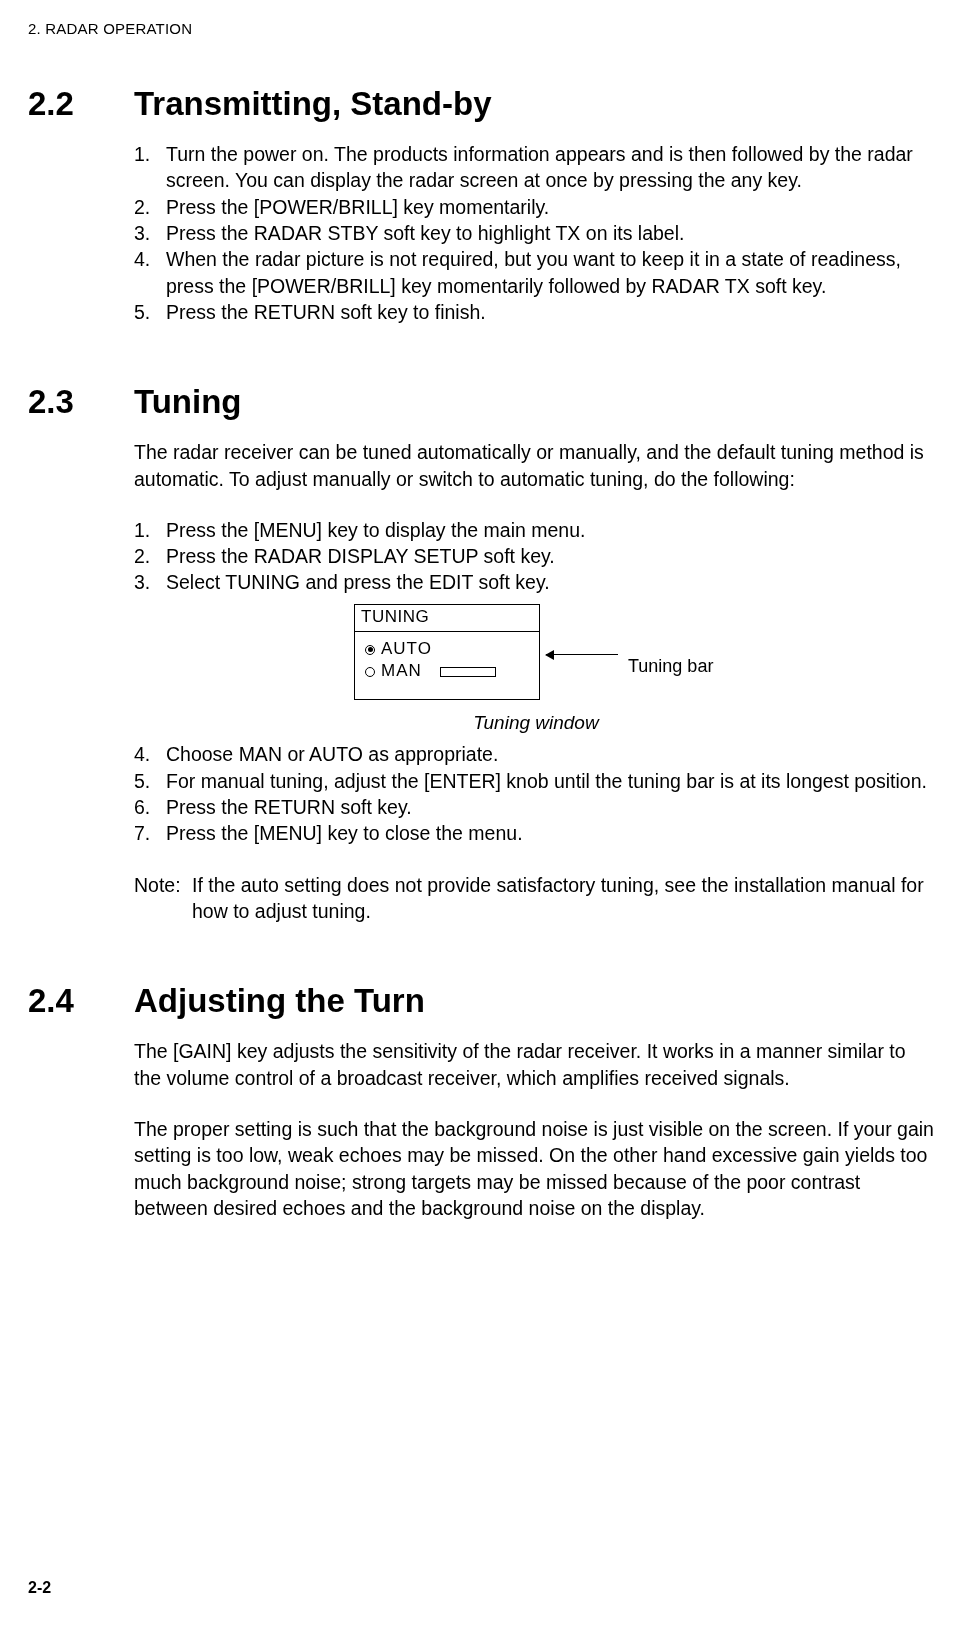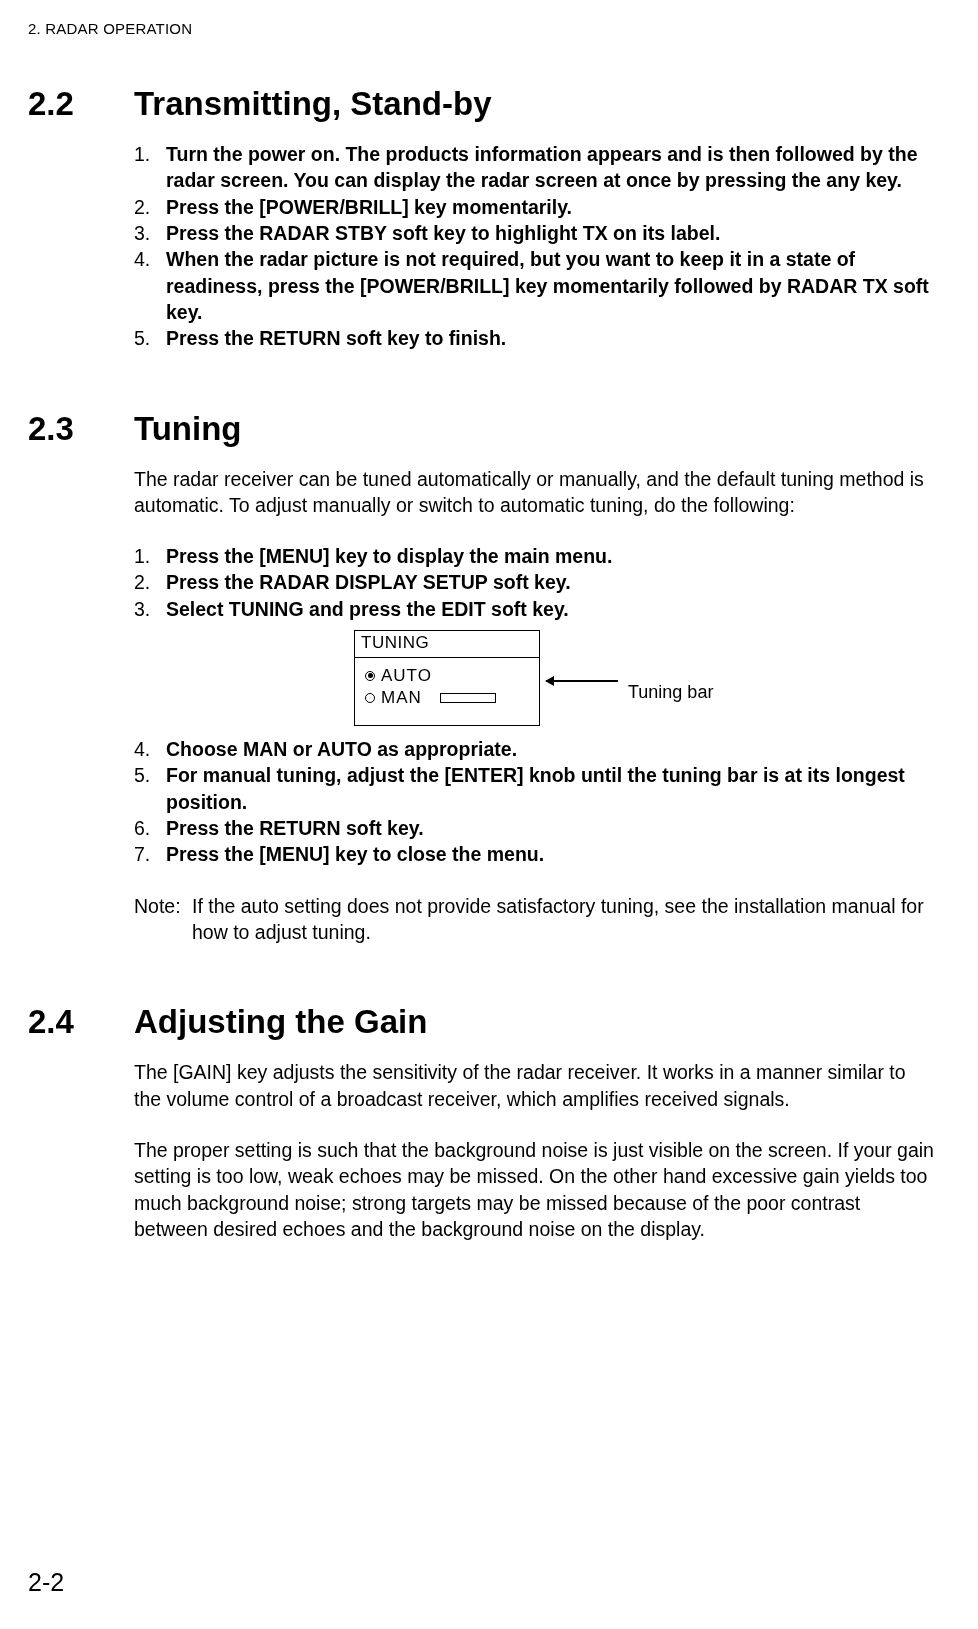--- a/index.html
+++ b/index.html
@@ -24,21 +24,21 @@
       font-weight: 700;
       font-size: 33px;
       margin-bottom: 18px;
     }
     .section-number { width: 106px; flex: 0 0 106px; }
     .section-title { flex: 1; }
     .content-block { margin-left: 106px; font-size: 19.5px; line-height: 1.35; }
     .ol { list-style: none; padding: 0; }
     .ol > li { display: flex; }
     .ol > li .num { flex: 0 0 32px; }
-    .ol > li .txt { flex: 1; font-weight: bold; }
+    .ol > li .txt { flex: 1; }
     .para { margin-bottom: 25px; }
     .note-block { display: flex; }
     .note-label { font-weight: 400; flex: 0 0 58px; }
     .note-text { flex: 1; }
     .figure-wrap {
       margin: 8px 0 6px;
       position: relative;
       height: 100px;
       display: flex;
       justify-content: center;
@@ -95,22 +95,22 @@
     .figure-caption {
       text-align: center;
       font-style: italic;
       font-size: 19px;
       margin-bottom: 6px;
     }
     .page-number {
       position: absolute;
       left: 28px;
       bottom: 32px;
-      font-size: 25px;
-      font-weight: 400;
+      font-size: 16px;
+      font-weight: 700;
       margin-top: 20px;
     }
   </style>
 </head>
 <body>
 
 <div class="running-header">2. RADAR OPERATION</div>
 
 <div id="sections">
     <div class="section">
@@ -177,20 +177,21 @@
                 <span class="opt-label">MAN</span>
                 <span class="tuning-bar-rect"></span>
               </div>
             </div>
           </div>
           <div class="callout">
             <span class="callout-line"></span>
             <span class="callout-text">Tuning bar</span>
           </div>
         </div>
+        <div class="figure-caption">Tuning window</div>
         <ol class="ol">
           <li>
             <span class="num">4.</span>
             <span class="txt">Choose MAN or AUTO as appropriate.</span>
           </li>
           <li>
             <span class="num">5.</span>
             <span class="txt">For manual tuning, adjust the [ENTER] knob until the tuning bar is at its longest position.</span>
           </li>
           <li>
@@ -205,21 +206,21 @@
         <div style="height: 25px;"></div>
         <div class="note-block">
           <span class="note-label">Note:</span>
           <span class="note-text"> If the auto setting does not provide satisfactory tuning, see the installation manual for how to adjust tuning.</span>
         </div>
       </div>
     </div>
     <div class="section">
       <div class="section-heading">
         <span class="section-number">2.4</span>
-        <span class="section-title">Adjusting the Gain</span>
+        <span class="section-title">Adjusting the Turn</span>
       </div>
       <div class="content-block">
         <div class="para">The [GAIN] key adjusts the sensitivity of the radar receiver. It works in a manner similar to the volume control of a broadcast receiver, which amplifies received signals.</div>
         <div class="para">The proper setting is such that the background noise is just visible on the screen. If your gain setting is too low, weak echoes may be missed. On the other hand excessive gain yields too much background noise; strong targets may be missed because of the poor contrast between desired echoes and the background noise on the display.</div>
       </div>
     </div>
   </div>
 
 <div class="page-number">2-2</div>
 

